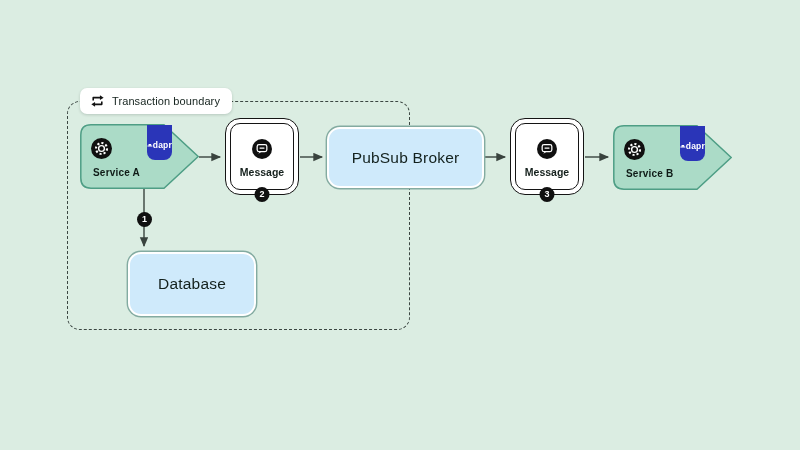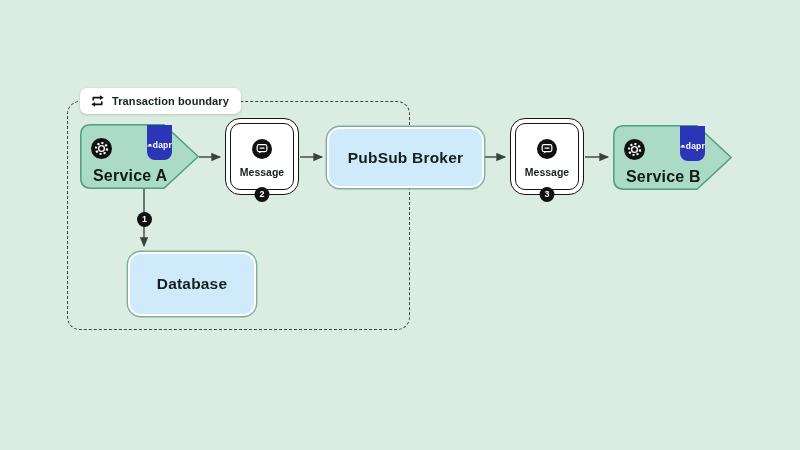--- a/index.html
+++ b/index.html
@@ -21,29 +21,29 @@
   
   .connectors{position:absolute;left:0;top:0;pointer-events:none;}
   
   .pill{
     position:absolute;left:80px;top:88px;height:26px;
     background:#ffffff;border-radius:7px;
     display:flex;align-items:center;gap:7px;padding:0 12px 0 10px;
     box-shadow:0 1px 3px rgba(15,35,25,.18);
     z-index:6;
   }
-  .pill-text{font-size:11px;font-weight:700;color:#15231e;letter-spacing:.1px;}
+  .pill-text{font-size:11px;font-weight:400;color:#15231e;letter-spacing:.1px;}
   
   .service{position:absolute;width:119px;height:65px;z-index:3;}
   .service svg.pent{position:absolute;left:0;top:0;display:block;}
   .gear{position:absolute;left:11px;top:14px;width:21px;height:21px;}
   .gear svg{display:block;}
   .service-label{
     position:absolute;left:13px;top:43px;
-    font-size:16px;font-weight:700;color:#0f1b17;letter-spacing:.2px;
+    font-size:10px;font-weight:700;color:#0f1b17;letter-spacing:.2px;
     white-space:nowrap;
   }
   .dapr-badge{
     position:absolute;left:67px;top:1px;width:25px;height:35px;
     background:#2a35b8;border-radius:0 0 8px 8px;
     display:flex;flex-direction:row;align-items:center;
     padding-top:6px;box-sizing:border-box;
   }
   .dapr-badge .hat{display:block;margin-bottom:1px;}
   .dapr-text{font-size:8.5px;font-weight:700;color:#ffffff;letter-spacing:.2px;line-height:1;}
@@ -70,21 +70,21 @@
   }
   .msg .step-badge{left:50%;bottom:-8px;transform:translateX(-50%);}
   
   .blue-box{
     position:absolute;
     background:#cfeafb;border:2.5px solid #ffffff;border-radius:13px;
     box-shadow:0 0 0 1.4px #83aba1;
     display:flex;align-items:center;justify-content:center;
     box-sizing:border-box;z-index:3;
   }
-  .blue-box-label{font-size:15.5px;font-weight:700;color:#13211d;letter-spacing:.2px;}
+  .blue-box-label{font-size:15.5px;font-weight:400;color:#13211d;letter-spacing:.2px;}
   .pubsub{left:327px;top:127px;width:157px;height:61px;}
   .database{left:80px;top:252px;width:128px;height:64px;margin-left:48px;}
   .badge-step-1{left:137px;top:212px;}
 </style>
 </head>
 <body>
 
 <div class="canvas">
 
   <div class="boundary"></div>

